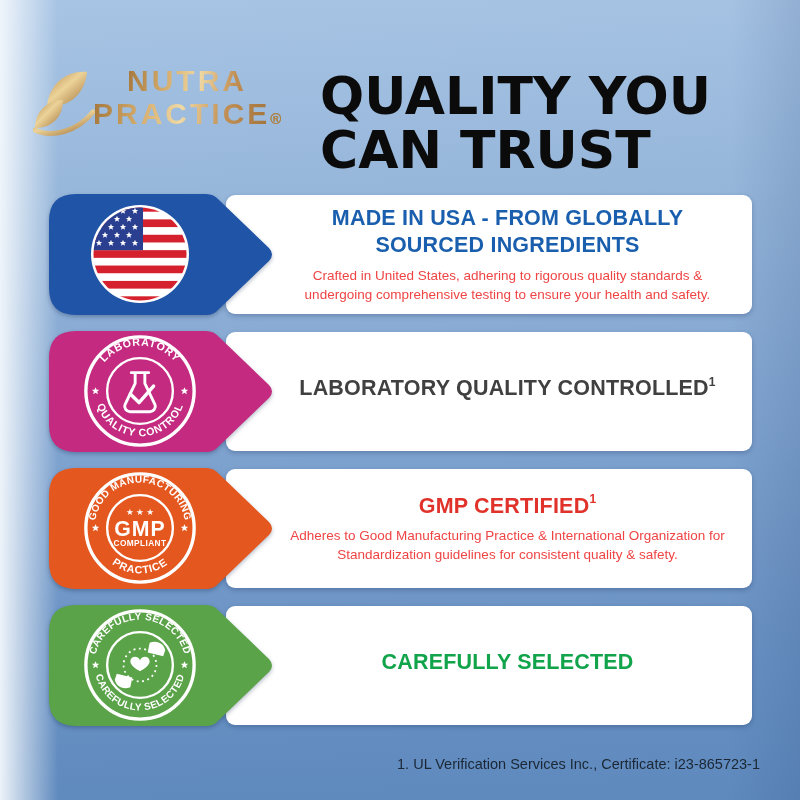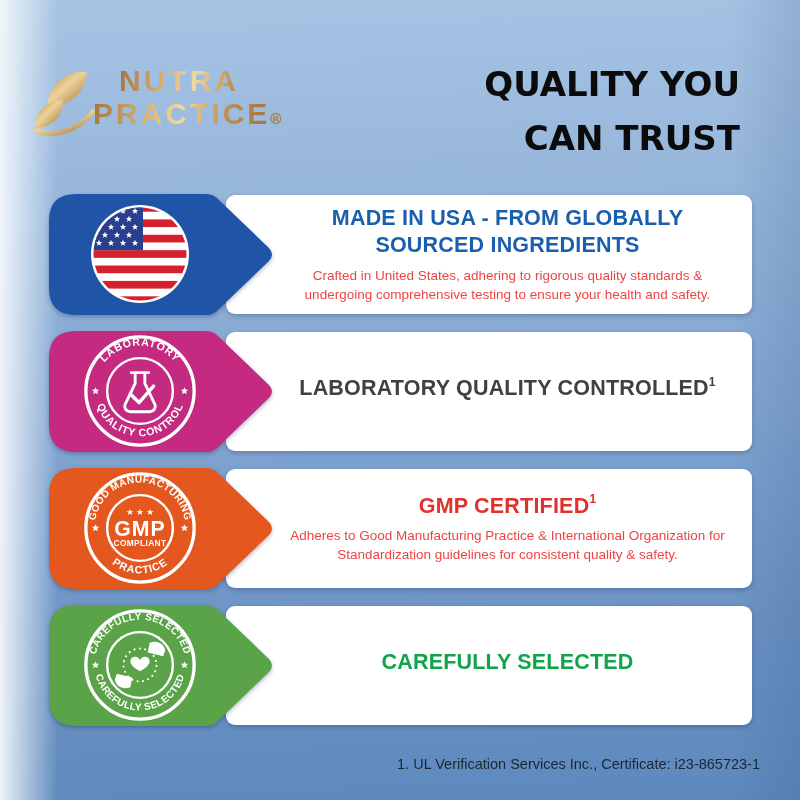--- a/index.html
+++ b/index.html
@@ -13,25 +13,25 @@
   }
   
   .logo{position:absolute;left:33px;top:56px;width:280px;height:96px;}
   .leaf{position:absolute;left:0;top:10px;}
   .logo-text{position:absolute;left:60px;top:8px;white-space:nowrap;}
   .logo-line{
     display:block;font-weight:800;font-size:30px;line-height:33px;letter-spacing:3px;
     background:linear-gradient(97deg,#a87a3e 2%,#d9b272 28%,#f0d9a4 46%,#c29055 68%,#9a6c34 98%);
     -webkit-background-clip:text;background-clip:text;color:transparent;
   }
-  .logo-line.l1{margin-left:26px;}
+  .logo-line.l1{margin-left:34px;}
   .reg{font-size:15px;font-weight:700;color:#b08748;vertical-align:baseline;}
   .title{
-    position:absolute;left:340px;top:34px;width:400px;text-align:right;
-    font-family:"DejaVu Sans",sans-serif;font-weight:800;font-size:34px;line-height:54px;
+    position:absolute;left:320px;top:34px;width:400px;text-align:left;
+    font-family:"DejaVu Sans",sans-serif;font-weight:800;font-size:52px;line-height:54px;
     color:#0b0b0b;letter-spacing:0;
   }
   
   .rows{position:absolute;top:193px;left:0;right:0;}
   .row{position:relative;height:123px;margin-bottom:14px;}
   .card{
     position:absolute;left:226px;right:48px;top:2px;bottom:2px;background:#fff;
     border-radius:9px;box-shadow:0 2px 5px rgba(20,40,90,.28);
     display:flex;flex-direction:column;justify-content:center;text-align:center;
     padding:6px 21px 6px 58px;box-sizing:border-box;

